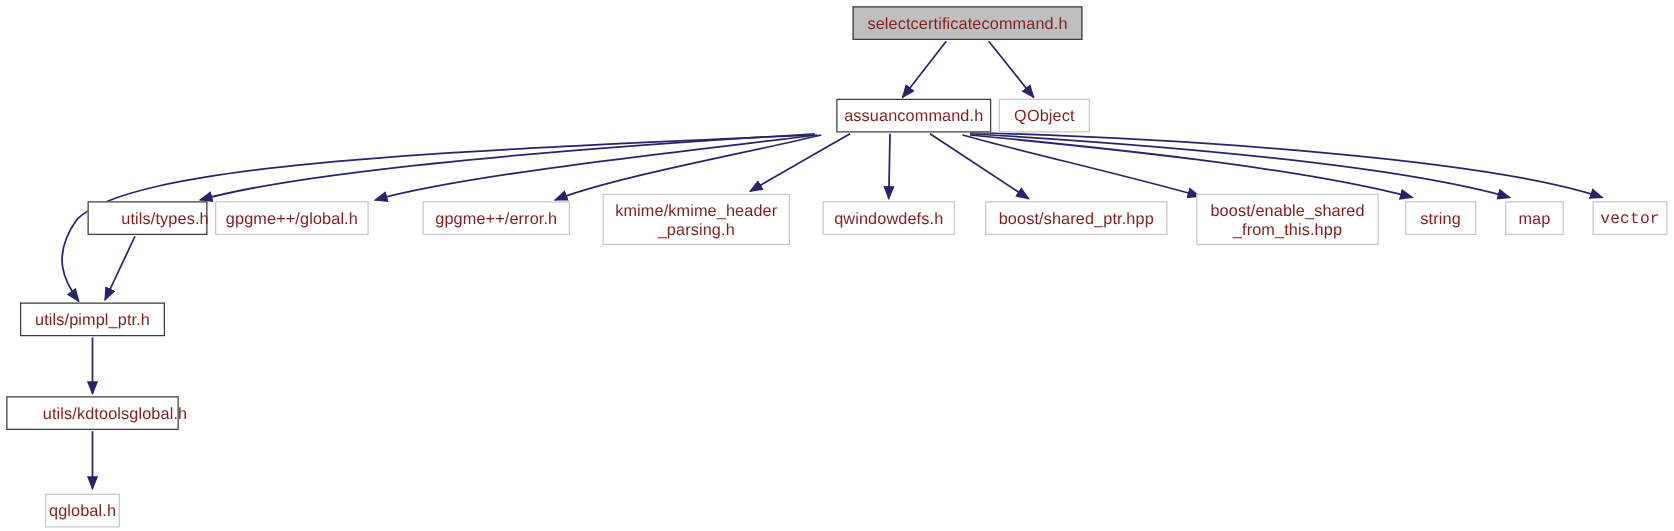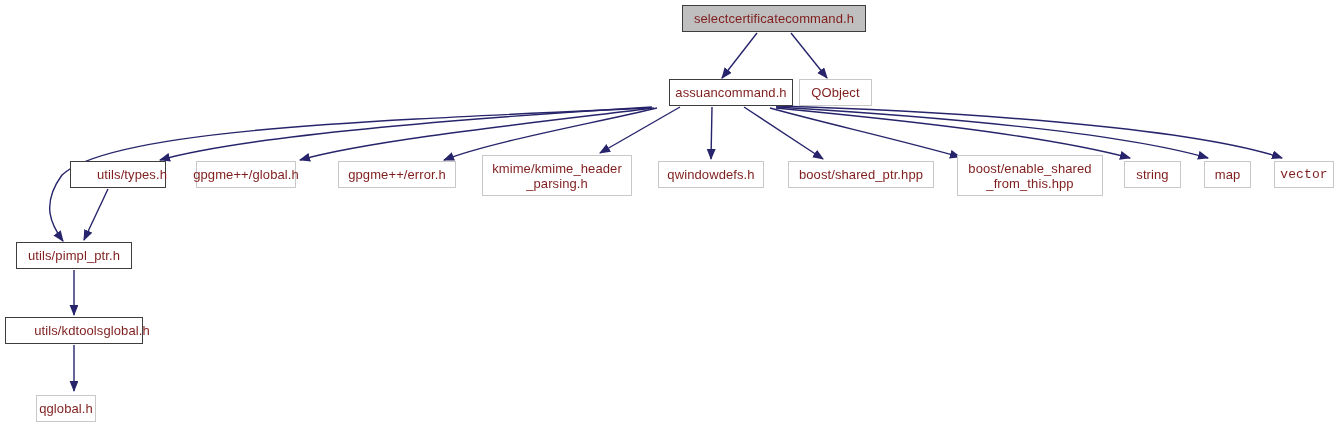--- a/index.html
+++ b/index.html
@@ -81,21 +81,21 @@
         <path d="M 74,270 L 74,315" fill="none" stroke="#27246b" stroke-width="1.4" marker-end="url(#arrowhead)"></path>
         <path d="M 74,345 L 74,391" fill="none" stroke="#27246b" stroke-width="1.4" marker-end="url(#arrowhead)"></path>
       </g>
   </svg>
 
   <div id="node-layer">
       <div class="gnode current" style="left: 682px; top: 5px; width: 184px; height: 27px;"><span class="nlabel">selectcertificatecommand.h</span></div>
       <div class="gnode strong" style="left: 652px; top: 79px; width: 124px; height: 27px; margin-left: 17px;"><span class="nlabel">assuancommand.h</span></div>
       <div class="gnode " style="left: 799px; top: 79px; width: 73px; height: 27px;"><span class="nlabel">QObject</span></div>
       <div class="gnode strong" style="left: 70px; top: 161px; width: 96px; height: 27px; padding-left: 28px;"><span class="nlabel">utils/types.h</span></div>
-      <div class="gnode " style="left: 196px; top: 161px; width: 100px; height: 27px;"><span class="nlabel">gpgme++/global.h</span></div>
+      <div class="gnode " style="left: 172px; top: 161px; width: 123px; height: 27px;"><span class="nlabel">gpgme++/global.h</span></div>
       <div class="gnode " style="left: 338px; top: 161px; width: 118px; height: 27px;"><span class="nlabel">gpgme++/error.h</span></div>
       <div class="gnode " style="left: 482px; top: 155px; width: 150px; height: 41px;"><span class="nlabel">kmime/kmime_header
 _parsing.h</span></div>
       <div class="gnode " style="left: 658px; top: 161px; width: 106px; height: 27px;"><span class="nlabel">qwindowdefs.h</span></div>
       <div class="gnode " style="left: 788px; top: 161px; width: 146px; height: 27px;"><span class="nlabel">boost/shared_ptr.hpp</span></div>
       <div class="gnode " style="left: 957px; top: 155px; width: 146px; height: 41px;"><span class="nlabel">boost/enable_shared
 _from_this.hpp</span></div>
       <div class="gnode " style="left: 1124px; top: 161px; width: 57px; height: 27px;"><span class="nlabel">string</span></div>
       <div class="gnode " style="left: 1204px; top: 161px; width: 47px; height: 27px;"><span class="nlabel">map</span></div>
       <div class="gnode " style="left: 1274px; top: 161px; width: 60px; height: 27px; font-family: Liberation Mono, monospace;"><span class="nlabel">vector</span></div>

